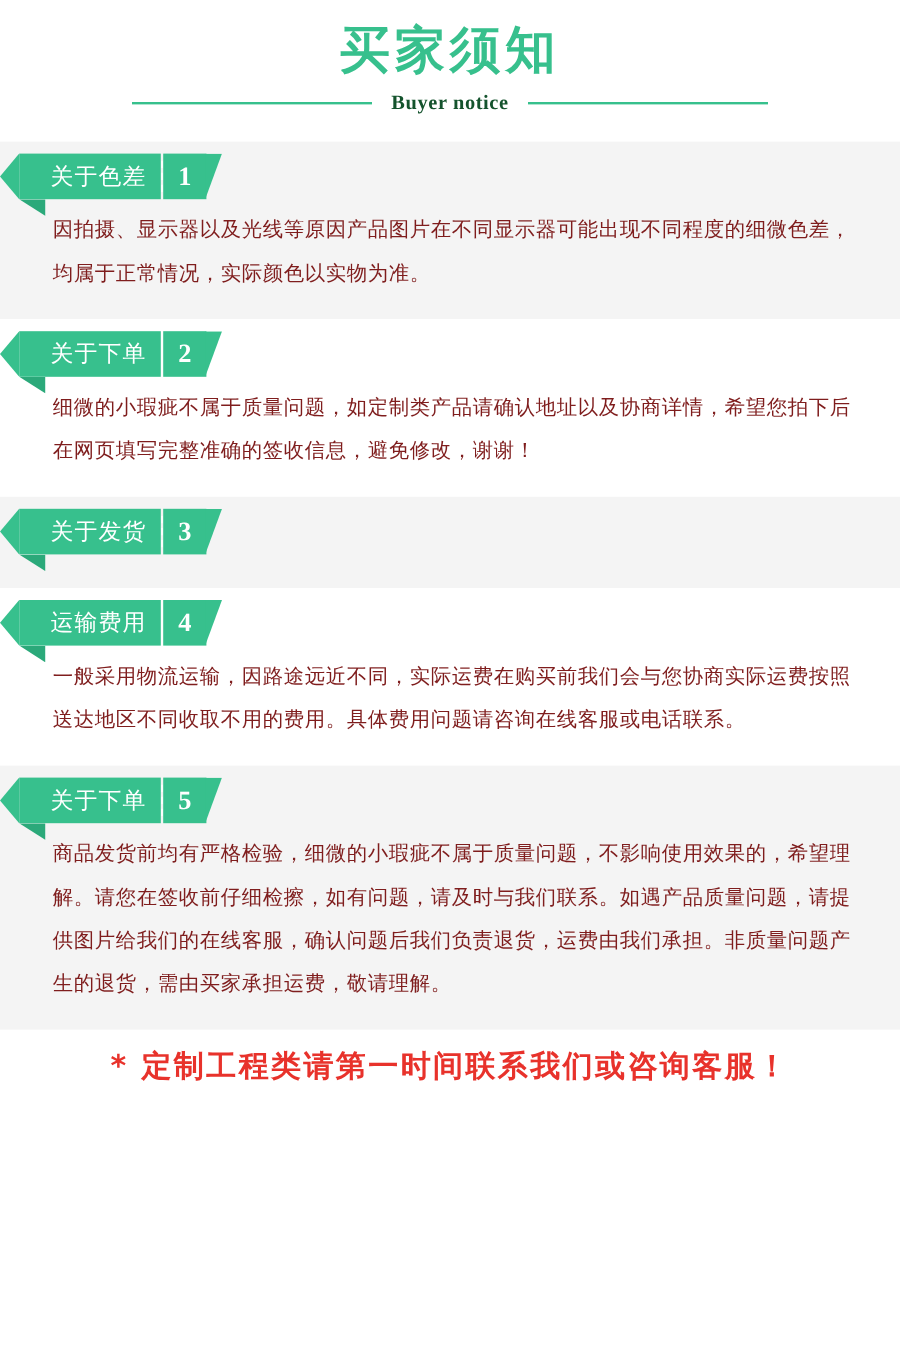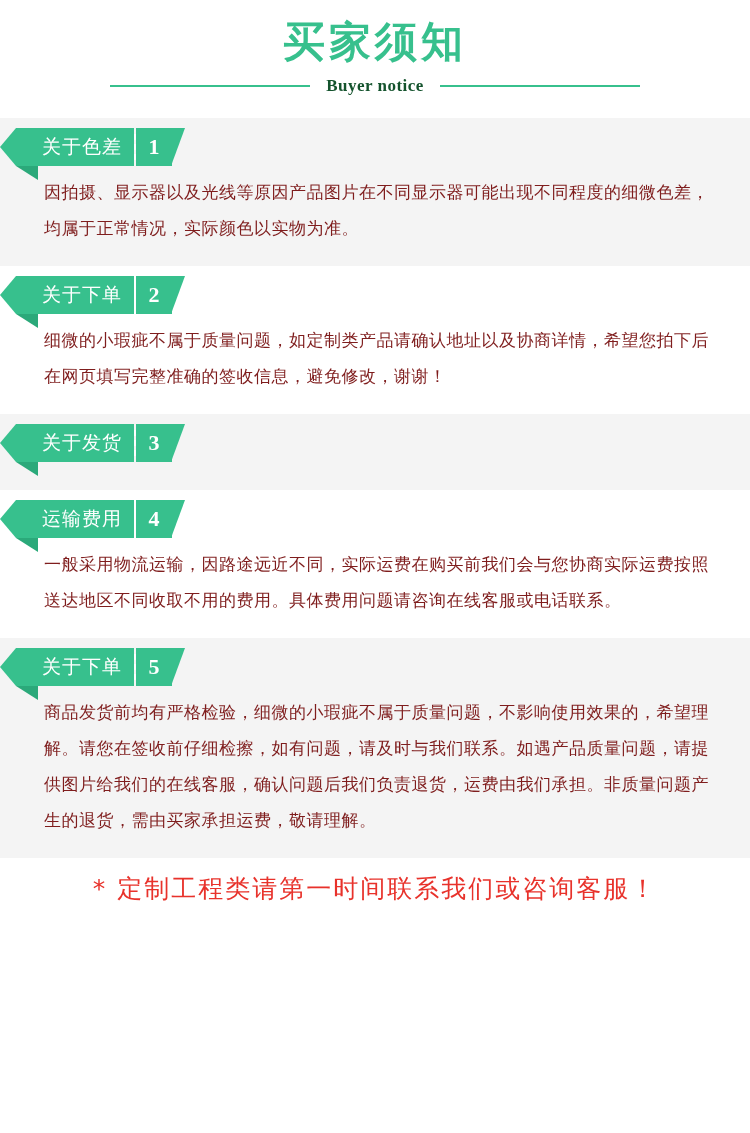--- a/index.html
+++ b/index.html
@@ -169,21 +169,21 @@
   }
 
   
   .footer {
     text-align: center;
     padding-top: 14px;
   }
   .footer-text {
     color: #e8322b;
     font-size: 25px;
-    font-weight: normal;
+    font-weight: bold;
     letter-spacing: 2px;
     font-family: "DejaVu Sans", "Liberation Sans", sans-serif;
   }
 </style>
 </head>
 <body>
 
 <div class="page">
 
   <div class="header">

